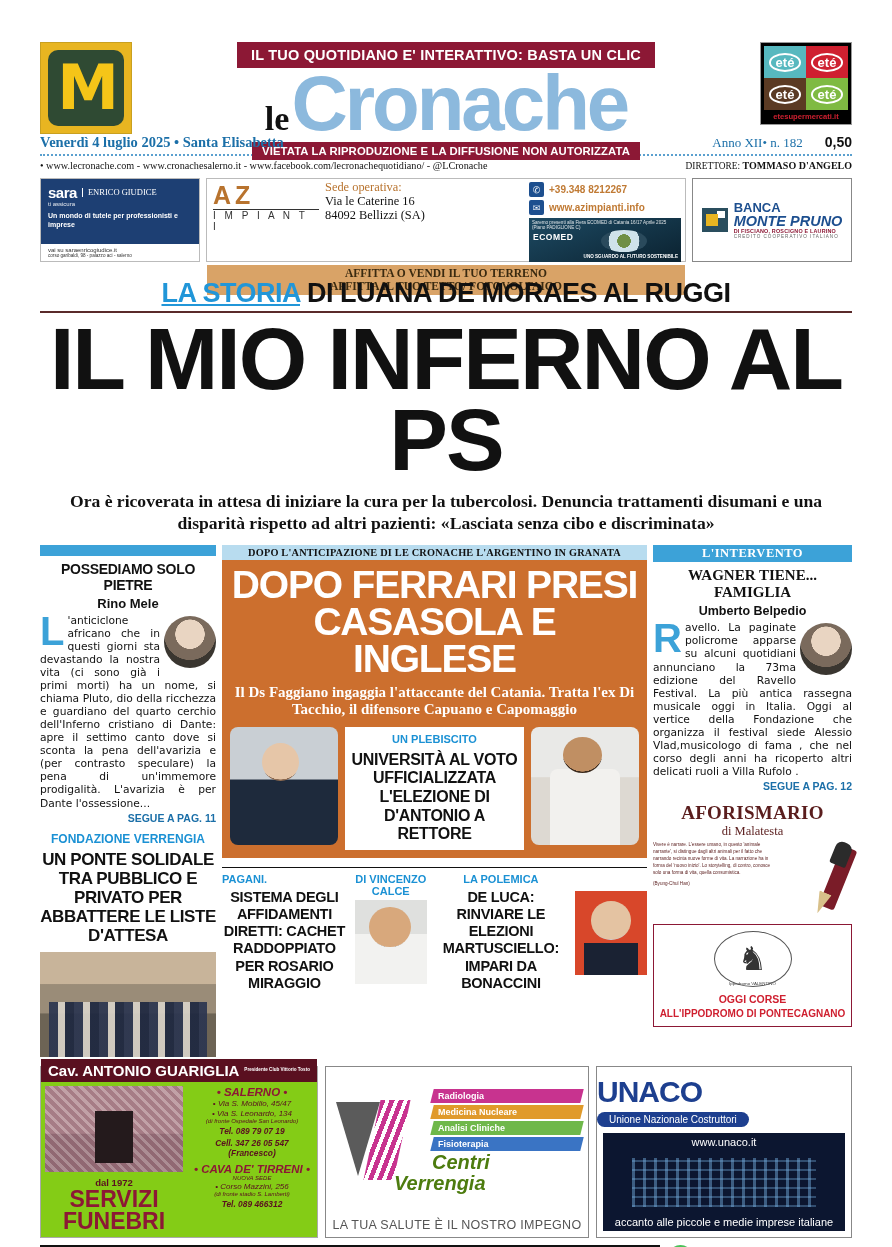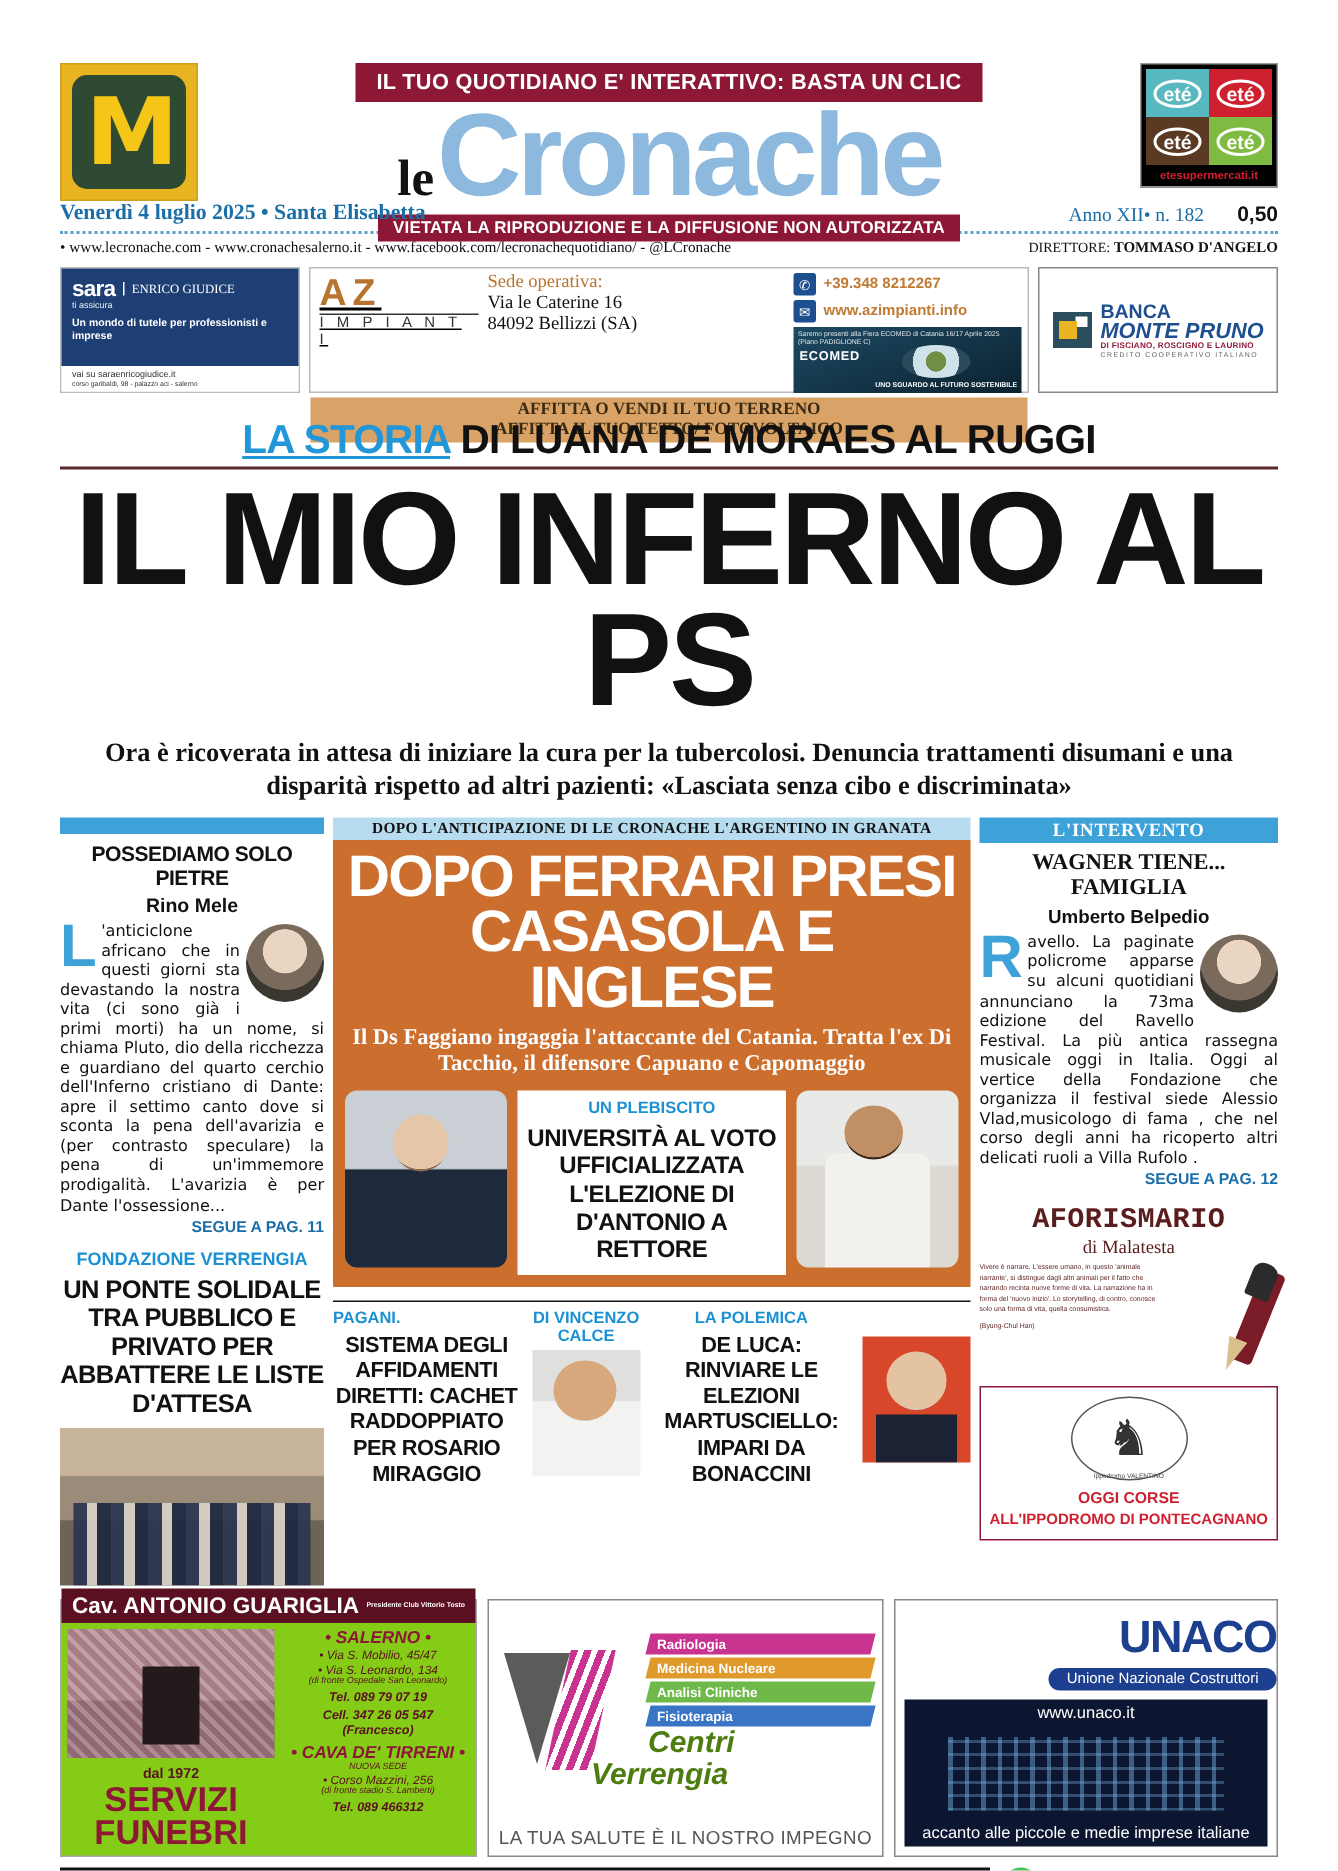--- a/index.html
+++ b/index.html
@@ -70,21 +70,21 @@
   .ad-sara { flex: 0 0 160px; border: 1px solid #bbb; background: #fff; display: flex; flex-direction: column; }
   .sara-top { background: #1d3f73; flex: 1; padding: 5px 7px; color: #fff; }
   .sara-logo { font-family: "Liberation Sans", sans-serif; font-weight: bold; font-size: 15px; letter-spacing: -.5px; }
   .sara-sub { font-family: "Liberation Sans", sans-serif; font-size: 6px; opacity: .9; }
   .sara-claim { font-family: "Liberation Sans", sans-serif; font-weight: bold; font-size: 7px; margin-top: 5px; line-height: 1.25; }
   .sara-bot { background: #fff; padding: 3px 7px; font-family: "Liberation Sans", sans-serif; font-size: 6px; color: #333; }
   .enrico { font-family: "Liberation Serif", serif; font-size: 8.5px; border-left: 1px solid #fff; padding-left: 5px; margin-left: 5px; line-height: 1; }
 
   .ad-az { flex: 1; border: 1px solid #bbb; display: flex; flex-direction: column; background: #fff; }
   .az-top { display: flex; flex: 1; }
-  .az-left { flex: 0 0 118px; padding: 4px 6px; text-decoration: underline; }
+  .az-left { flex: 0 0 118px; padding: 4px 6px; }
   .az-logo { font-family: "Liberation Sans", sans-serif; font-weight: bold; font-size: 25px; color: #b8732e; letter-spacing: 4px; line-height: 1; }
   .az-imp { font-family: "Liberation Sans", sans-serif; font-size: 10px; letter-spacing: 3px; color: #333; border-top: 1.5px solid #333; margin-top: 1px; }
   .az-addr { flex: 1; padding-top: 2px; font-family: "Liberation Serif", serif; font-size: 12.4px; line-height: 1.12; color: #111; }
   .az-addr .sede { color: #b8732e; }
   .az-contact { flex: 0 0 160px; padding: 3px 4px; }
   .az-cline { display: flex; align-items: center; gap: 5px; margin-bottom: 3px; }
   .ic-sq { width: 15px; height: 15px; background: #1d4f8f; color: #fff; border-radius: 2px;
            display: flex; align-items: center; justify-content: center; font-size: 9px; }
   .az-ctext { font-family: "Liberation Sans", sans-serif; font-weight: bold; font-size: 10px; color: #c07a34; }
   .az-bot { background: #d9a367; text-align: center; padding: 2px 0; }
@@ -185,21 +185,21 @@
   .pDeluca:after { content:''; position:absolute; left:22%; top:12%; width:56%; height:46%; border-radius:50%;
                    background: radial-gradient(circle at 50% 42%, #e4c3a2 0 72%, #cfcfcf 73%); }
   .pDeluca:before { content:''; position:absolute; left:12%; bottom:0; width:76%; height:38%; background:#1a2233; }
 
   
   .rTitle { text-align: center; font-family: "Liberation Serif", serif; font-weight: bold;
             font-size: 15px; color: #111; margin-top: 5px; line-height: 1.15; }
   .rBy { text-align: center; font-family: "Liberation Sans", sans-serif; font-weight: bold;
          font-size: 12.5px; color: #111; margin-top: 3px; }
   .aforBox { border: 0; margin-top: 10px; }
-  .aforT { text-align: center; font-family: Liberation Mono, monospace; font-weight: bold;
+  .aforT { text-align: center; font-family: Liberation Serif, serif; font-weight: bold;
            font-size: 19px; color: #5a1d1d; letter-spacing: .3px; }
   .aforS { text-align: center; font-family: "Liberation Serif", serif; font-size: 12.5px; color: #5a1d1d; }
   .aforBody { display: flex; gap: 4px; margin-top: 3px; }
   .aforTxt { flex: 1; font-family: "Liberation Sans", sans-serif; font-size: 4.6px; line-height: 1.5; color: #5a1d1d; }
   .aforPen { flex: 0 0 76px; position: relative; height: 74px; }
   .penbody { position: absolute; right: 6px; top: 4px; width: 16px; height: 64px; background: #7a1c28;
              transform: rotate(22deg); border-radius: 3px; }
   .pennib { position: absolute; right: 24px; bottom: 2px; width: 13px; height: 22px; background: #d8c08a;
             transform: rotate(22deg); clip-path: polygon(50% 100%, 0 0, 100% 0); }
   .pencap { position: absolute; right: 2px; top: 0px; width: 17px; height: 24px; background: #2b2b2b;
@@ -242,21 +242,21 @@
   .vBars { flex: 1; }
   .vBar { color: #fff; font-family: "Liberation Sans", sans-serif; font-weight: bold; font-size: 9px;
           padding: 2px 6px; margin-bottom: 2px; transform: skewX(-14deg); }
   .vBar span { display: inline-block; transform: skewX(14deg); }
   .vName { font-family: "Liberation Sans", sans-serif; font-weight: bold; font-style: italic;
            font-size: 20px; color: #4d7c0f; line-height: .95; margin-top: 2px; }
   .verrFoot { text-align: center; font-family: "Liberation Sans", sans-serif; font-size: 12.5px;
               color: #555; letter-spacing: .3px; padding: 3px 0 5px; }
 
   .adUnaco { flex: 0 0 256px; border: 1px solid #888; background: #fff; display: flex; flex-direction: column; }
-  .unTop { text-align: right; padding: 8px 0 2px; }
+  .unTop { text-align: left; padding: 8px 0 2px; }
   .unName { font-family: "Liberation Sans", sans-serif; font-weight: bold; font-size: 30px; color: #1d3f8f; letter-spacing: -1px; }
   .unPill { display: inline-block; background: #1d3f8f; color: #fff; border-radius: 12px;
             font-family: "Liberation Sans", sans-serif; font-size: 10px; padding: 2px 12px; margin-top: 2px; }
   .unDark { flex: 1; background: #0c1630; margin: 4px 6px 6px; position: relative; }
   .unUrl { text-align: center; color: #fff; font-family: "Liberation Sans", sans-serif; font-size: 11px; padding: 3px 0; }
   .unCity { position: absolute; left: 12%; top: 26%; width: 76%; height: 50%;
             background: repeating-linear-gradient(90deg, rgba(120,180,230,.45) 0 3px, transparent 3px 11px),
                         repeating-linear-gradient(0deg, rgba(120,180,230,.35) 0 2px, transparent 2px 9px); }
   .unFoot { text-align: center; color: #fff; font-family: "Liberation Sans", sans-serif; font-size: 11px;
             position: absolute; bottom: 3px; width: 100%; }

